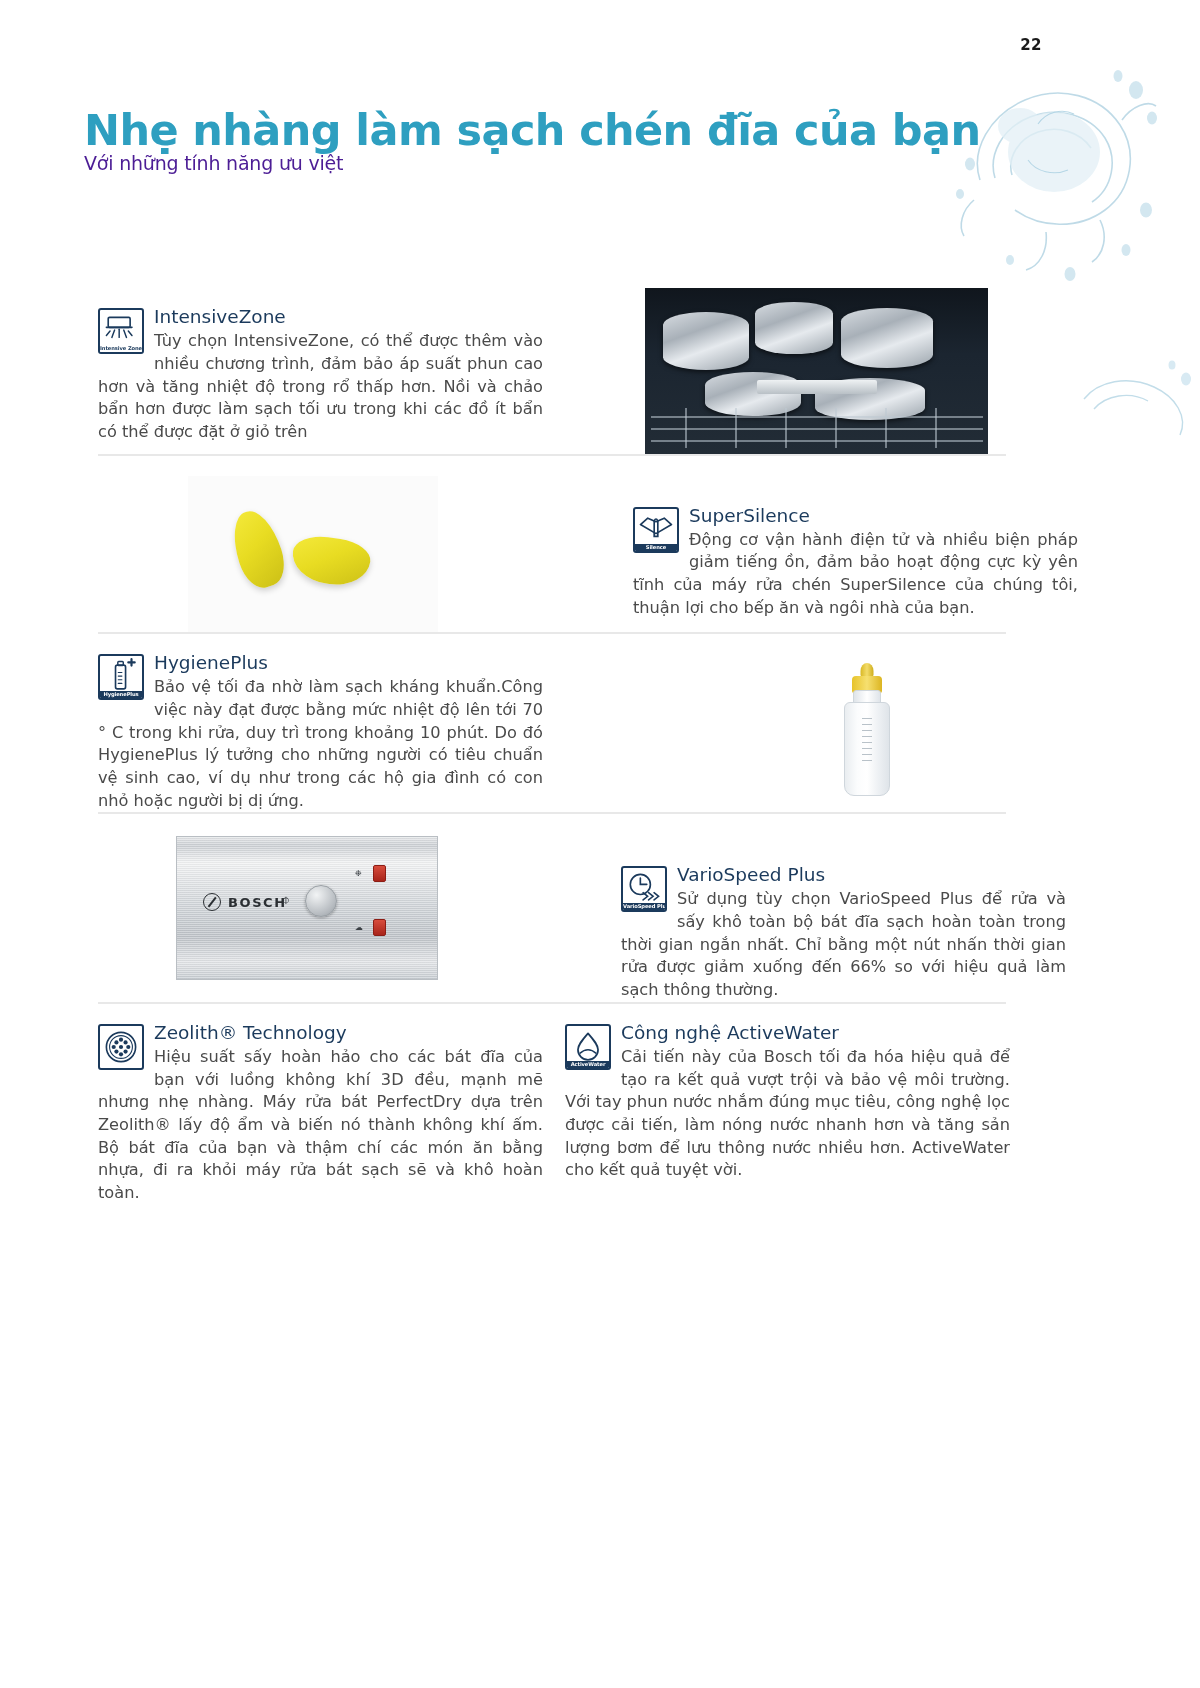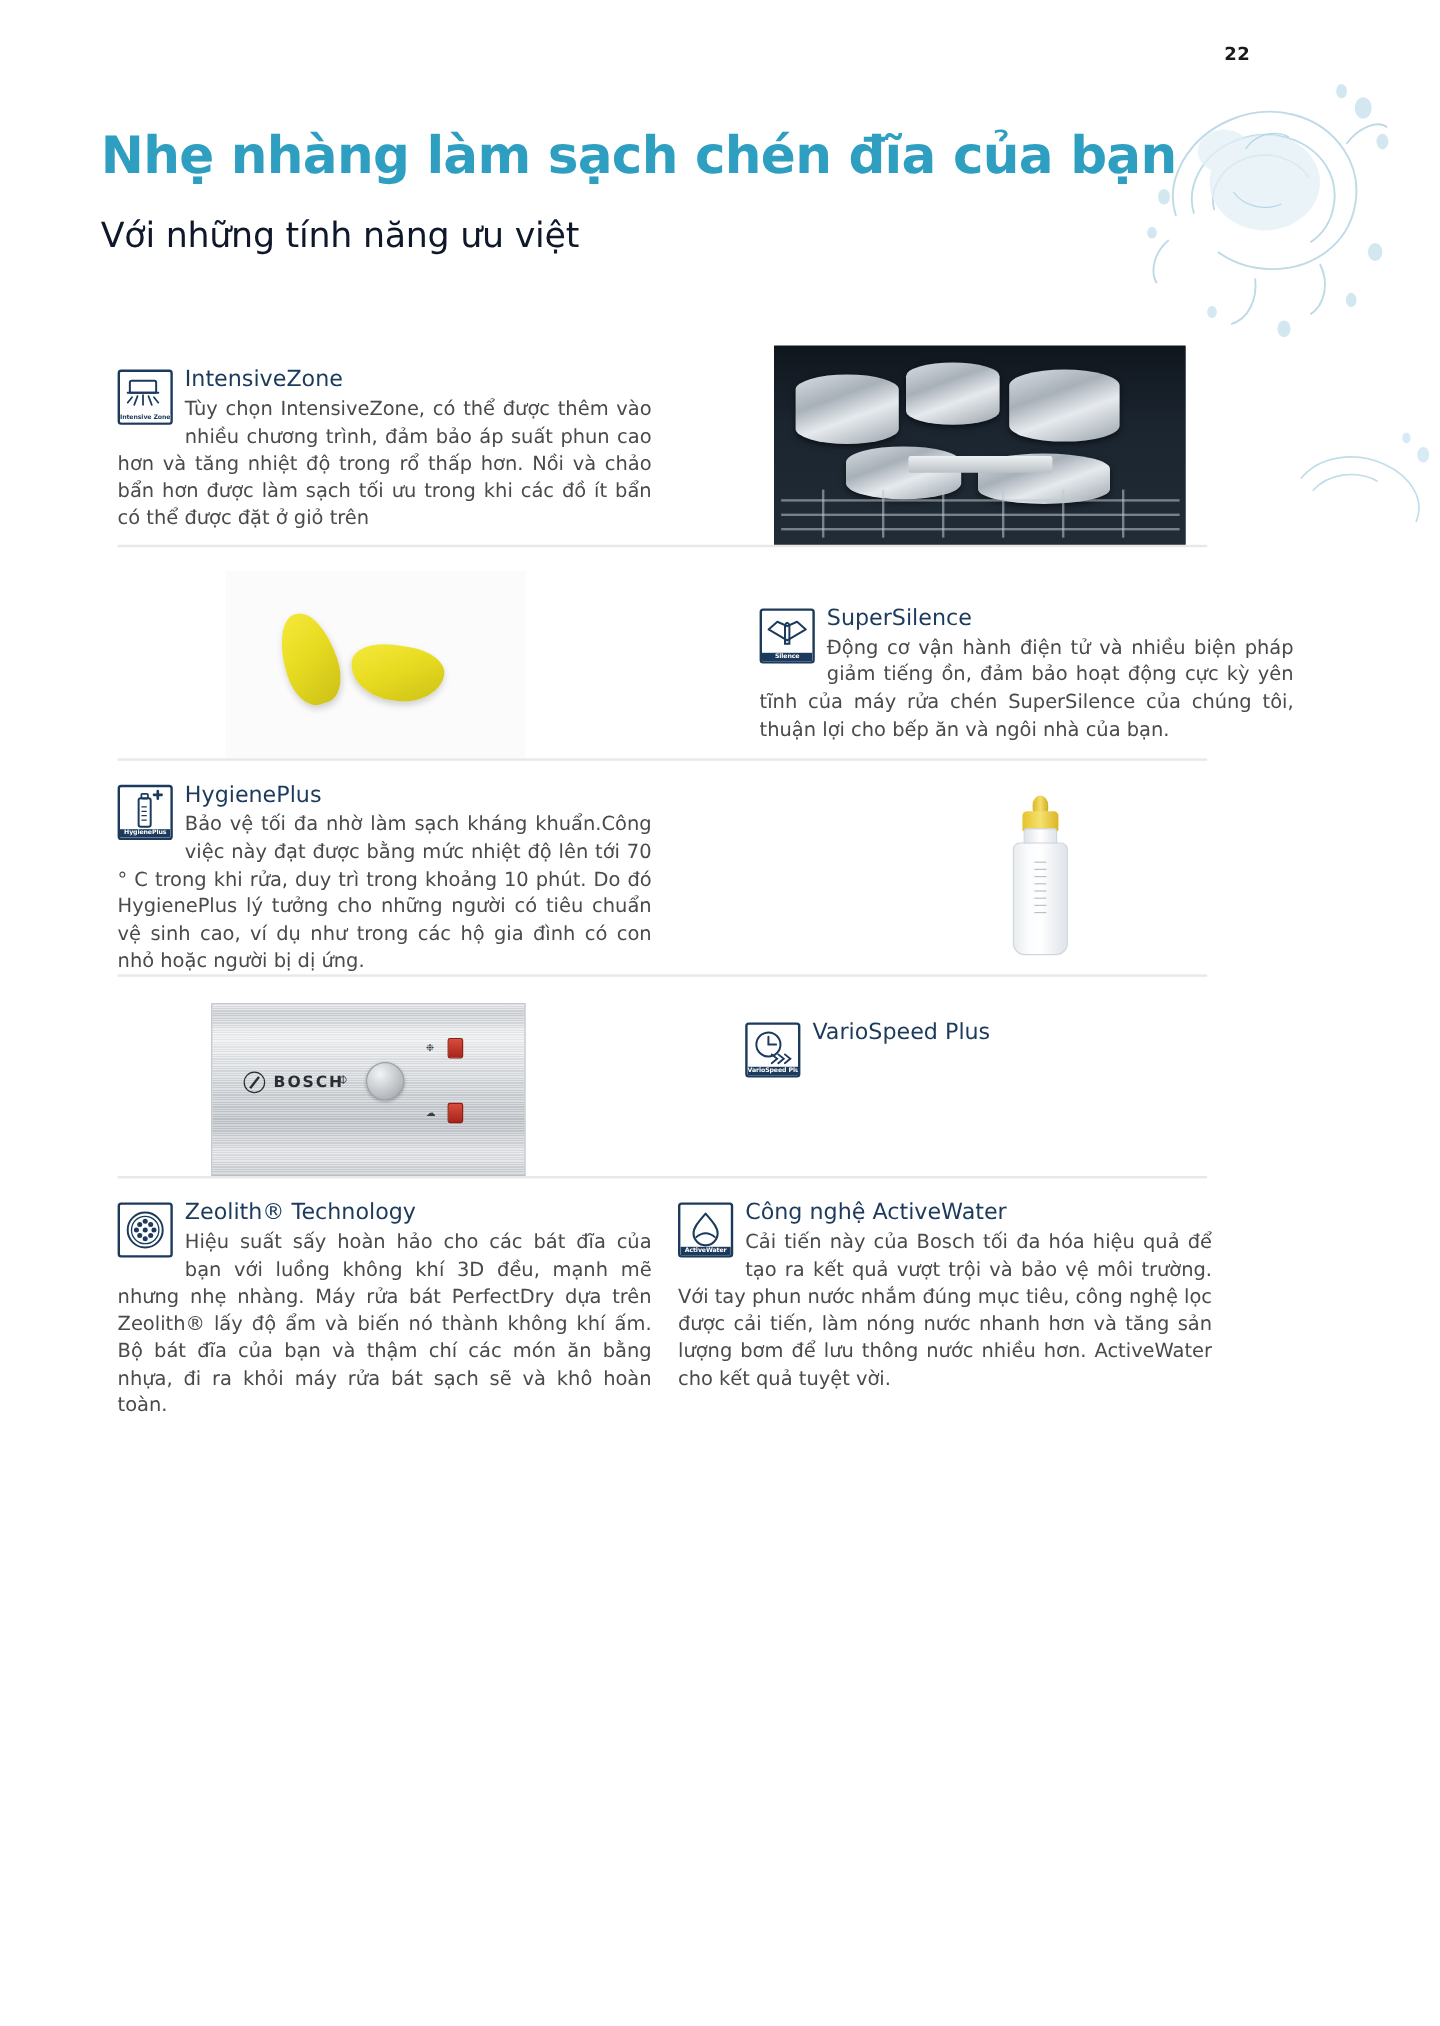--- a/index.html
+++ b/index.html
@@ -36,23 +36,23 @@
   .main-title{
     font-family:"DejaVu Sans","Liberation Sans",sans-serif;
     font-size:43px;font-weight:bold;
     color:#2e9fc0;
     letter-spacing:-.6px;
     line-height:1.05;
     margin:0;
     white-space:nowrap;
   }
   .sub-title{
-    font-size:29px;font-weight:400;
-    color:#0f172a;
-    margin:28px 0 0 0;
+    font-size:19px;font-weight:400;
+    color:#4c1d95;
+    margin:0 0 0 0;
     letter-spacing:-.2px;
     line-height:1.1;
   }
 
   
   .features{position:absolute;top:288px;left:98px;width:908px;}
   .row{
     position:relative;
     display:flex;
     align-items:flex-start;
@@ -397,35 +397,36 @@
               <span class="bosch-word">BOSCH</span>
             </div>
             <div class="panel-power">⌽</div>
             <div class="panel-knob"></div>
             <div class="mini-ico" style="left:178px;top:32px;">❉</div>
             <div class="led" style="left:196px;top:28px;"></div>
             <div class="mini-ico" style="left:178px;top:86px;">☁</div>
             <div class="led" style="left:196px;top:82px;"></div>
           </div>
         </div>
-        <div class="col-text" style="padding-top:18px;">
+        <div class="col-text" style="padding-top:32px;">
           <div class="feature">
             <div class="icon-box">
               <svg viewBox="0 0 46 46" width="42" height="42">
                 <circle cx="19" cy="18" r="11" fill="none" stroke="#1b3a5c" stroke-width="1.8"></circle>
                 <path d="M19 11 V18 H26" fill="none" stroke="#1b3a5c" stroke-width="1.8" stroke-linecap="round"></path>
                 <g fill="none" stroke="#1b3a5c" stroke-width="1.7" stroke-linecap="round">
                   <path d="M22 27 l5 4 l-5 4"></path>
                   <path d="M28 27 l5 4 l-5 4"></path>
                   <path d="M34 27 l5 4 l-5 4"></path>
                 </g>
               </svg>
               <div class="icon-caption inv">VarioSpeed Plus</div>
             </div>
             <div class="feature-title">VarioSpeed Plus</div>
+            <p class="feature-body">Sử dụng tùy chọn VarioSpeed Plus để rửa và sấy khô toàn bộ bát đĩa sạch hoàn toàn trong thời gian ngắn nhất. Chỉ bằng một nút nhấn thời gian rửa được giảm xuống đến 66% so với hiệu quả làm sạch thông thường.</p>
           </div>
         </div>
       </div>
     </div>
 
     <div class="row">
       <div class="row-inner">
         <div class="col-text">
           <div class="feature">
             <div class="icon-box">

